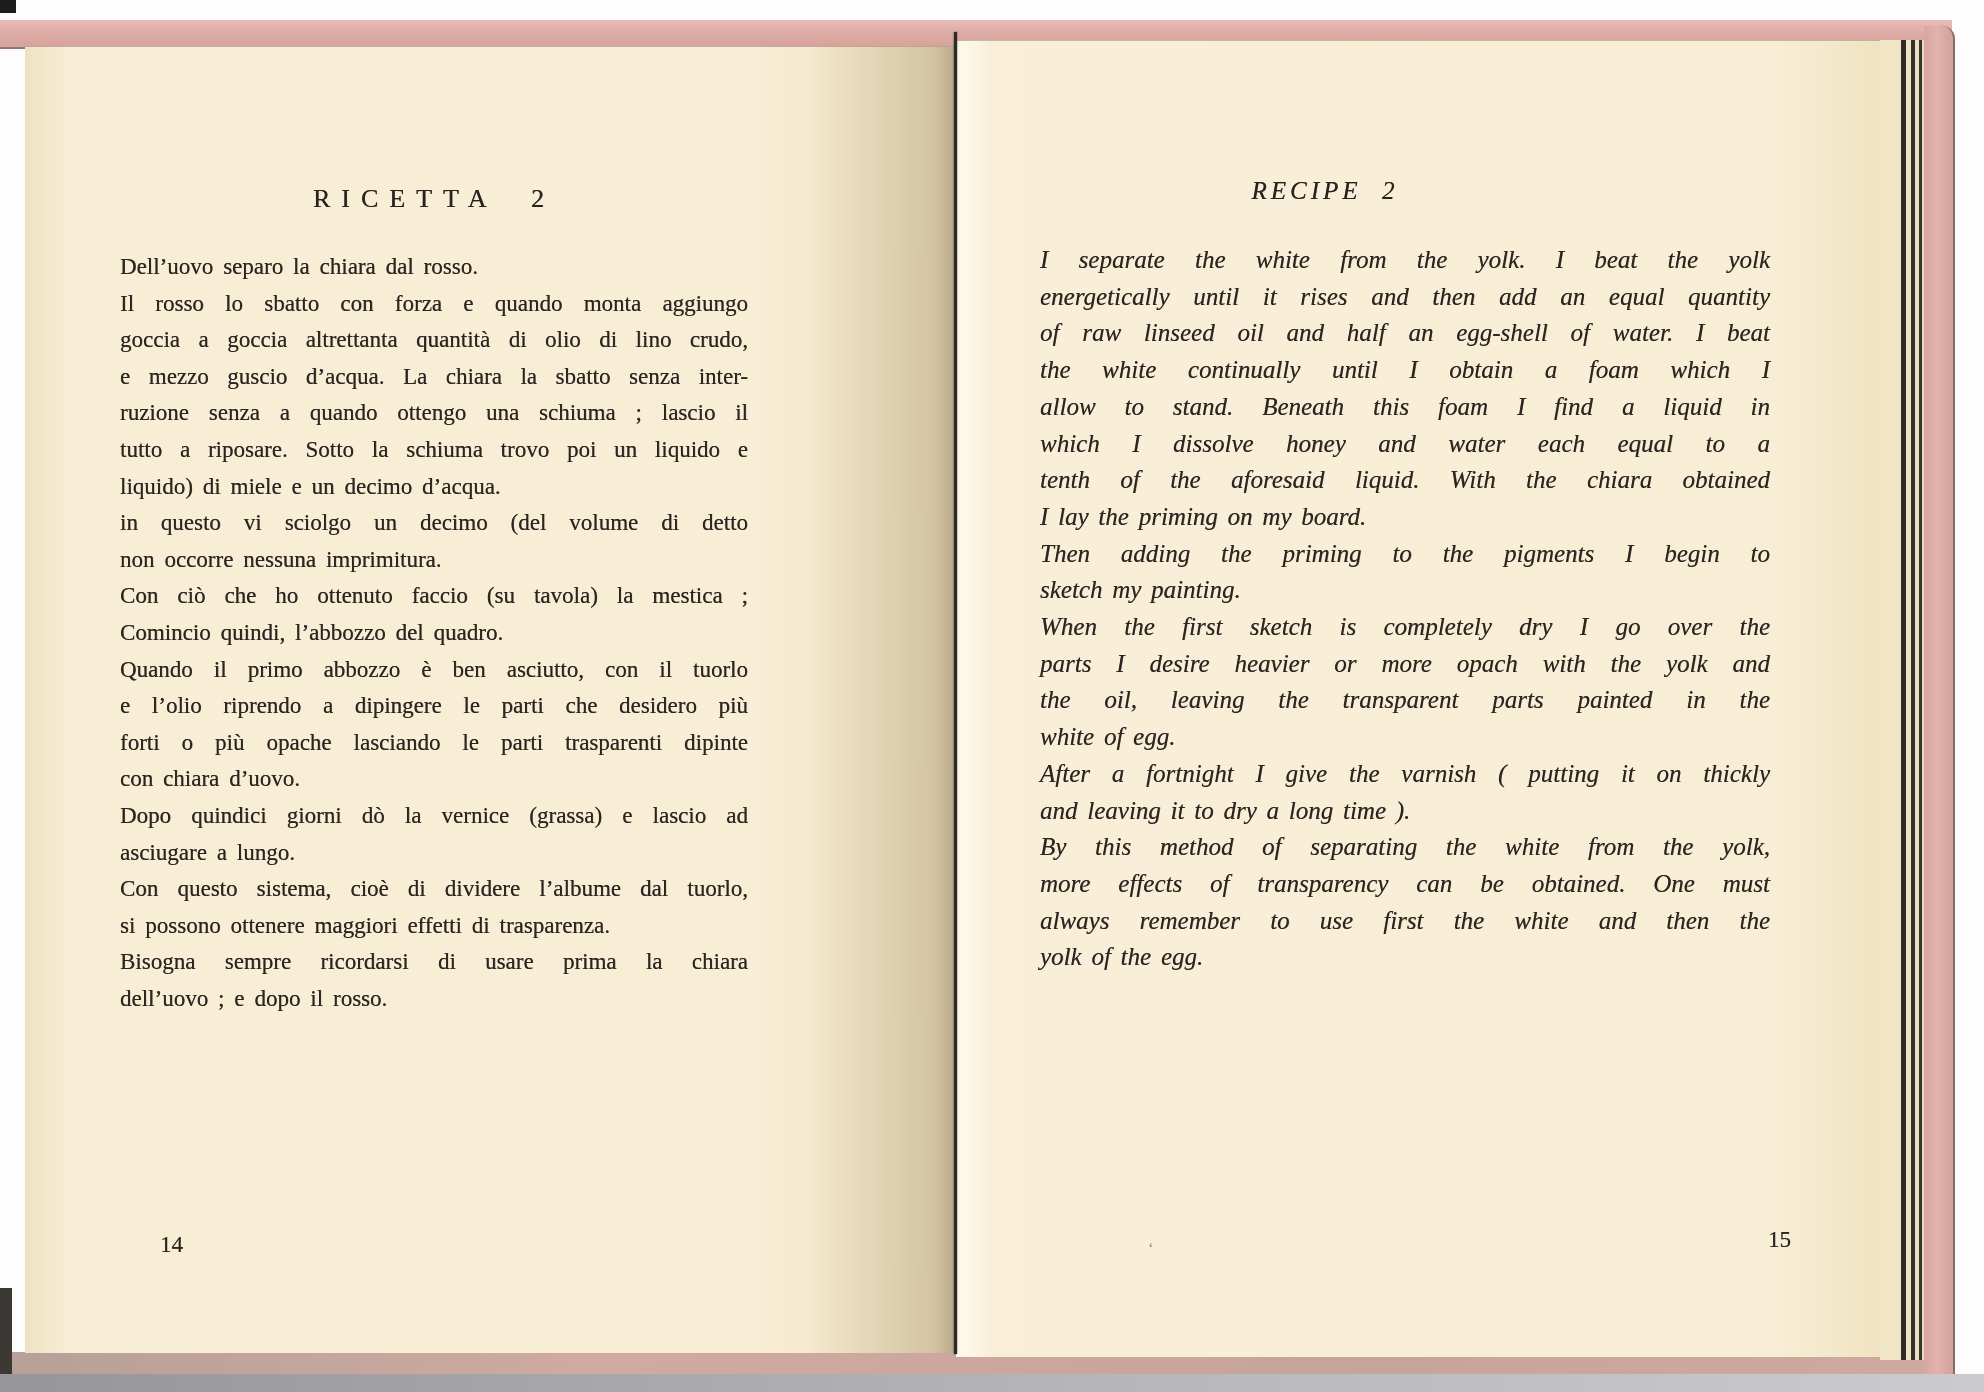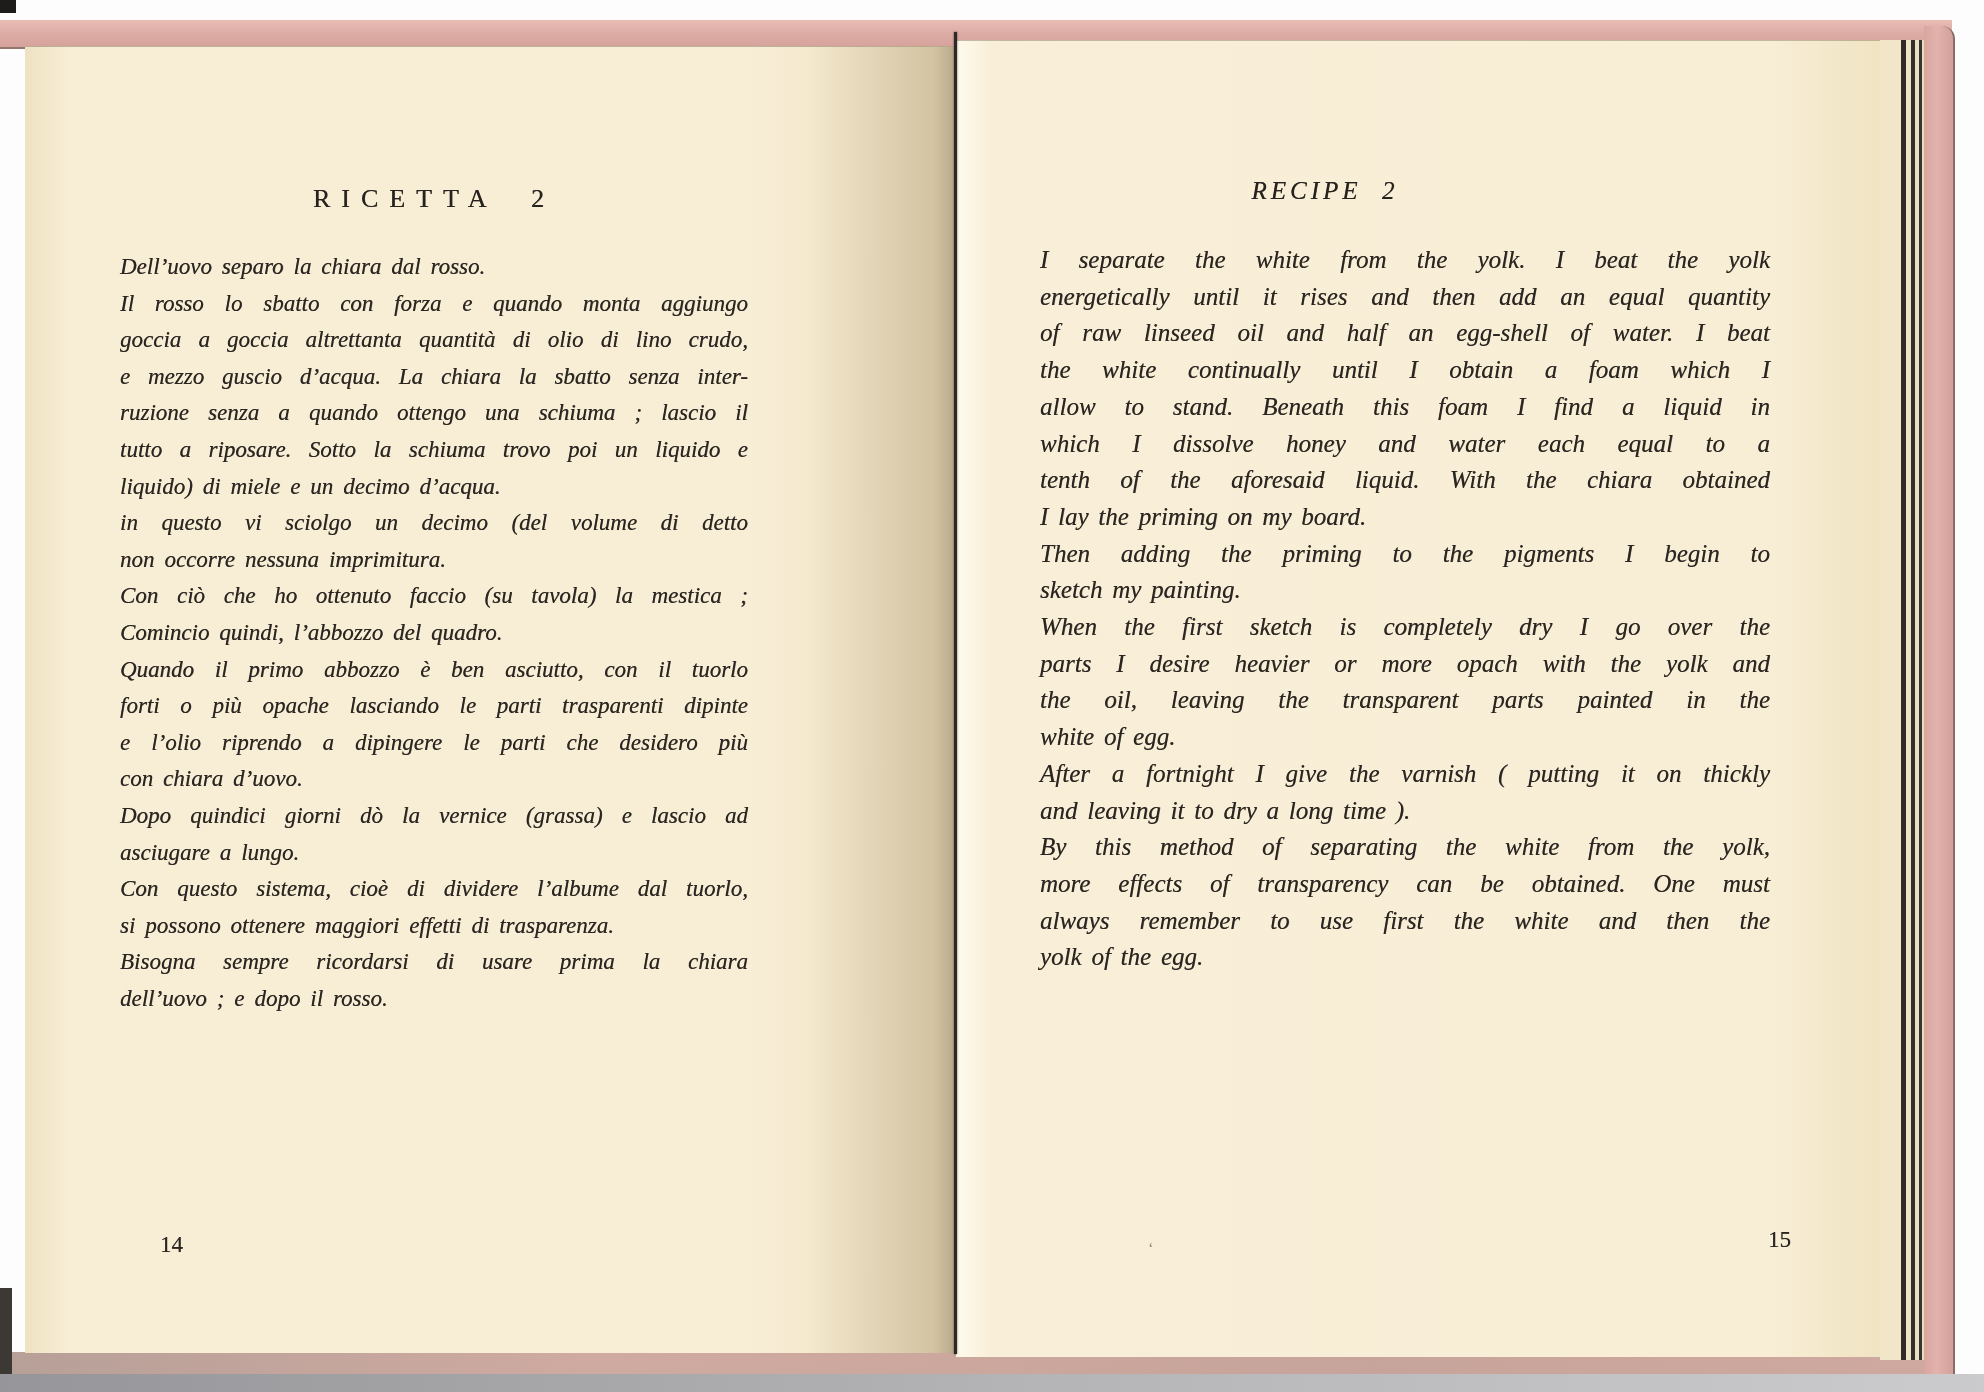--- a/index.html
+++ b/index.html
@@ -78,21 +78,21 @@
     text-shadow:.3px .3px 0 rgba(38,34,29,.7);
   }
   .title-left{
     left:95px;top:137px;width:628px;text-align:center;
     font-size:26px;letter-spacing:11px;
   }
   .title-right{
     left:84px;top:136px;width:730px;text-align:center;padding-right:160px;box-sizing:border-box;
     font-size:25px;font-style:italic;letter-spacing:4px;
   }
-  .textblock{position:absolute;color:#2a2520;font-style:italic;}
+  .textblock{position:absolute;color:#2a2520;}
   .textblock-left{
     left:95px;top:202px;width:628px;
     font-size:23px;line-height:36.6px;word-spacing:.18em;
     text-shadow:.3px .3px 0 rgba(42,37,32,.65);
   }
   .textblock-right{
     left:84px;top:201px;width:730px;
     font-size:25px;line-height:36.7px;font-style:italic;word-spacing:.14em;
     text-shadow:.3px .3px 0 rgba(42,37,32,.6);
   }
@@ -122,22 +122,22 @@
         <div class="tline">goccia a goccia altrettanta quantità di olio di lino crudo,</div>
         <div class="tline">e mezzo guscio d’acqua. La chiara la sbatto senza inter-</div>
         <div class="tline">ruzione senza a quando ottengo una schiuma ; lascio il</div>
         <div class="tline">tutto a riposare. Sotto la schiuma trovo poi un liquido e</div>
         <div class="tline end">liquido) di miele e un decimo d’acqua.</div>
         <div class="tline">in questo vi sciolgo un decimo (del volume di detto</div>
         <div class="tline end">non occorre nessuna imprimitura.</div>
         <div class="tline">Con ciò che ho ottenuto faccio (su tavola) la mestica ;</div>
         <div class="tline end">Comincio quindi, l’abbozzo del quadro.</div>
         <div class="tline">Quando il primo abbozzo è ben asciutto, con il tuorlo</div>
+        <div class="tline">e l’olio riprendo a dipingere le parti che desidero più</div>
         <div class="tline">forti o più opache lasciando le parti trasparenti dipinte</div>
-        <div class="tline">e l’olio riprendo a dipingere le parti che desidero più</div>
         <div class="tline end">con chiara d’uovo.</div>
         <div class="tline">Dopo quindici giorni dò la vernice (grassa) e lascio ad</div>
         <div class="tline end">asciugare a lungo.</div>
         <div class="tline">Con questo sistema, cioè di dividere l’albume dal tuorlo,</div>
         <div class="tline end">si possono ottenere maggiori effetti di trasparenza.</div>
         <div class="tline">Bisogna sempre ricordarsi di usare prima la chiara</div>
         <div class="tline end">dell’uovo ; e dopo il rosso.</div>
       </div>
     <div class="pagenum pagenum-left">14</div>
     <div class="gutter-shadow-left"></div>

